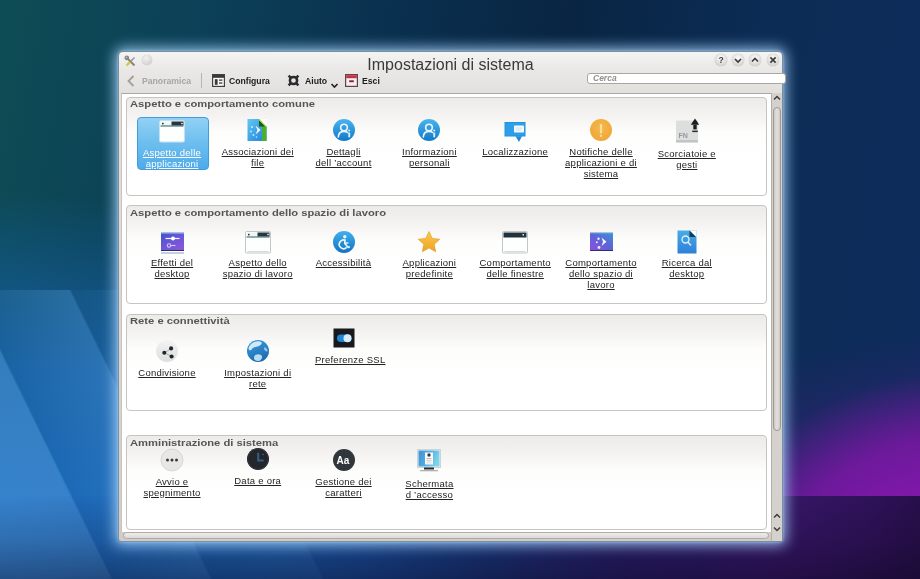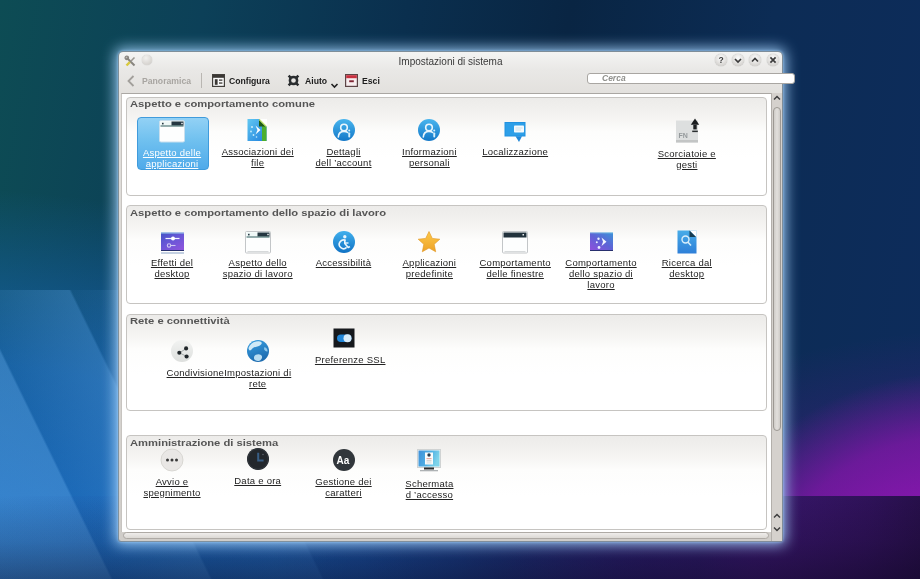--- a/index.html
+++ b/index.html
@@ -23,31 +23,31 @@
  rgba(90,170,244,.22) 51.8%,
  rgba(90,170,244,.02) 52.2%,
  rgba(80,160,240,0) 70%);}
 
 .win{position:absolute;left:119px;top:52px;width:663px;height:489px;
 background:linear-gradient(180deg,#f4f4f3 0,#e9e8e6 18px,#e3e1de 40px,#d0cdc9 488px);
 border-radius:4px 4px 2px 2px;
 box-shadow:0 0 0 1px rgba(125,123,119,.65), 0 0 14px 4px rgba(170,215,255,.85), 0 0 3px 1px rgba(130,185,240,.9);}
 
 .titlebar{position:absolute;left:0;top:0;width:100%;height:18px;}
-.title{position:absolute;left:0;top:4px;width:100%;text-align:center;font-size:10px;color:#3a3a3a;}
+.title{position:absolute;left:0;top:4px;width:100%;text-align:center;font-size:16px;color:#3a3a3a;}
 .tbtn{position:absolute;top:2px;width:12px;height:12px;border-radius:50%;
 background:radial-gradient(circle at 50% 35%,#fdfdfd,#d8d6d3 70%,#c2bfbb);
 box-shadow:0 0 1px rgba(0,0,0,.45);color:#3a3a3a;font-size:9px;font-weight:bold;text-align:center;line-height:12px;}
 
 .toolbar{position:absolute;left:0;top:18px;width:100%;height:22px;font-size:9.5px;font-weight:bold;color:#1c1c1c;}
 .tt{display:inline-block;transform:scaleX(0.91);transform-origin:0 50%;white-space:nowrap;}
 .tsep{position:absolute;left:82px;top:3px;width:1px;height:15px;background:#b9b6b2;}
 .search{position:absolute;left:468px;top:3px;width:192px;height:9px;background:#fff;
 border:1px solid #a9a6a2;border-radius:3px;font-size:8.5px;font-style:italic;color:#90908c;
-line-height:9px;padding-left:14px;}
+line-height:9px;padding-left:5px;}
 
 .viewport{position:absolute;left:2px;top:41px;width:650px;height:438px;background:#fff;
 border-top:1px solid #aaa7a3;border-left:1px solid #c7c4c0;}
 
 .frame{position:absolute;left:6.5px;width:639px;border:1px solid #c6c4c1;border-radius:4px;
 background:linear-gradient(180deg,#ecebe9 0,#f5f4f2 20px,#fdfdfc 34px,#ffffff 60px);}
 .fhead{position:absolute;left:3.5px;top:0.5px;font-size:9.5px;line-height:11px;font-weight:bold;color:#555;transform:scaleX(1.18);transform-origin:0 50%;white-space:nowrap;}
 
 .item{position:absolute;width:84px;text-align:center;}
 .item svg{display:block;margin:0 auto;}
@@ -208,20 +208,35 @@
     <svg width="24" height="24" viewBox="0 0 24 24">
       <rect x="1.5" y="4" width="21" height="14.5" fill="#2191e0"></rect>
       <rect x="2.5" y="5" width="19" height="12.5" fill="#2d9fe8"></rect>
       <polygon points="12.5,18.3 19,18.3 16,24" fill="#1f87d8"></polygon>
       <rect x="11" y="7.5" width="10" height="7" rx="0.8" fill="#f4fafd"></rect>
       <rect x="12.5" y="9.5" width="7" height="1" fill="#cfe0ea"></rect>
         <rect x="12.5" y="11.5" width="5.5" height="1" fill="#cfe0ea"></rect>
     </svg>
     <div class="lbl">Localizzazione</div>
   </div>
+  <div class="item" style="left:440px;top:66px;">
+    <svg width="24" height="24" viewBox="0 0 24 24">
+      <defs>
+          <radialGradient id="gnot" cx="0.5" cy="0.4" r="0.7">
+            <stop offset="0" stop-color="#f7b84a"></stop>
+            <stop offset="0.8" stop-color="#f0a83a"></stop>
+            <stop offset="1" stop-color="#e8982a"></stop>
+          </radialGradient>
+        </defs>
+      <circle cx="12" cy="12" r="11" fill="url(#gnot)"></circle>
+      <rect x="10.9" y="6" width="2.2" height="9.5" rx="1" fill="#fbe2a4"></rect>
+        <rect x="10.9" y="16.8" width="2.2" height="2.2" rx="1" fill="#fbe2a4"></rect>
+    </svg>
+    <div class="lbl">Notifiche delle<br>applicazioni e di<br>sistema</div>
+  </div>
   <div class="item" style="left:525.8px;top:66px;">
     <svg width="26" height="26" viewBox="0 0 26 26">
       <rect x="2" y="2.5" width="22" height="22" fill="#dddfdf"></rect>
       <rect x="2" y="22" width="22" height="2.5" fill="#c3c5c5"></rect>
       <text x="4.5" y="19.5" font-size="7" font-weight="bold" fill="#959a9c" font-family="Liberation Sans">FN</text>
       <polygon points="16.8,6.8 25.2,6.8 21,0.6" fill="#1a1d1f"></polygon>
       <rect x="19.3" y="6.8" width="3.4" height="4.6" fill="#1a1d1f"></rect>
       <rect x="18.2" y="12.6" width="5.6" height="1.5" fill="#2a2d2f"></rect>
     </svg>
     <div class="lbl">Scorciatoie e<br>gesti</div>
@@ -325,21 +340,21 @@
         </defs>
       <rect x="2.5" y="0.5" width="19" height="23" fill="url(#gric)"></rect>
       <polygon points="14.5,0.5 21.5,0.5 21.5,7.5" fill="#fff"></polygon>
       <polygon points="14.5,0.5 21,7 14.5,7" fill="#163d52"></polygon>
       <circle cx="10.5" cy="9.5" r="3.5" fill="none" stroke="#d9effb" stroke-width="1.4"></circle>
       <line x1="13" y1="12.2" x2="16" y2="15.5" stroke="#d9effb" stroke-width="1.5"></line>
     </svg>
     <div class="lbl">Ricerca dal<br>desktop</div>
   </div>
 
-  <div class="item" style="left:21px;top:287px;text-align:right;">
+  <div class="item" style="left:6px;top:287px;">
     <svg width="24" height="24" viewBox="0 0 24 24">
       <defs>
           <linearGradient id="gcon" x1="0" y1="0" x2="0" y2="1">
             <stop offset="0" stop-color="#f2f3f2"></stop>
             <stop offset="1" stop-color="#dddfdd"></stop>
           </linearGradient>
         </defs>
       <circle cx="12" cy="12" r="11" fill="url(#gcon)"></circle>
       <line x1="9.7" y1="13.7" x2="16" y2="9.7" stroke="#9aa0a0" stroke-width="0.9"></line>
         <line x1="9.7" y1="13.9" x2="16.3" y2="17.3" stroke="#9aa0a0" stroke-width="0.9"></line>

